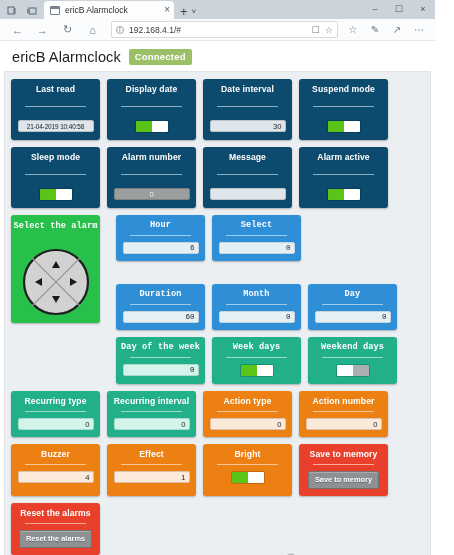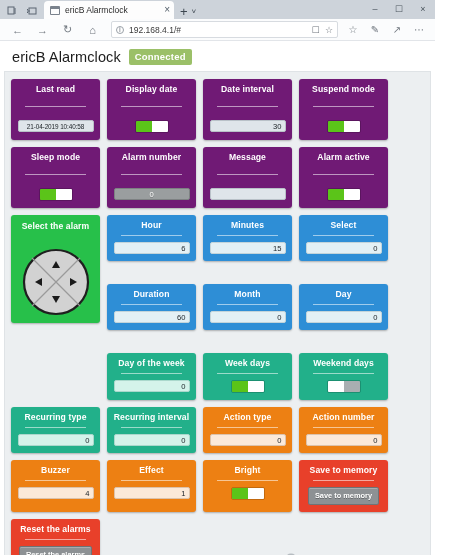--- a/index.html
+++ b/index.html
@@ -112,21 +112,21 @@
 
   .row { display: flex; gap: 7px; margin-bottom: 7px; }
 
   .card {
     width: 89px;
     border-radius: 3px;
     padding: 5px 6px 7px;
     box-shadow: 0 1px 2px rgba(0,0,0,.28);
     display: flex; flex-direction: column; align-items: center;
   }
-  .card.dark   { background: #701a75; gap: 7px; }
+  .card.dark   { background: #0c4a6e; gap: 7px; }
   .card.blue   { background: #2e8ed6; }
   .card.green  { background: #27c04a; }
   .card.teal   { background: #22b08a; }
   .card.orange { background: #ed8013; }
   .card.red    { background: #e8402a; }
 
   .card-title {
     font-size: 8.6px; color: #ffffff; text-align: center;
     white-space: nowrap; line-height: 11px; font-weight: bold;
     letter-spacing: .1px;
@@ -183,21 +183,21 @@
     box-shadow: inset 0 1px 0 rgba(255,255,255,.25);
   }
 
   
   .card.selector {
     width: 89px; height: 108px; justify-content: flex-start; padding-top:6px;
   }
   .dpad { margin-top: 6px; }
 
   
-  .split { display: flex; gap: 7px; margin-bottom: 7px; }
+  .split { display: flex; gap: 16px; margin-bottom: 7px; font-family: Liberation Mono, monospace; }
   .split-right { display: flex; flex-direction: column; gap: 7px; }
 
   .watermark {
     position: absolute;
     right: 10px; bottom: 8px;
     display: flex; align-items: center; gap: 5px;
     color: #b6bcc1; font-size: 11px;
     font-family: "DejaVu Sans", sans-serif;
   }
   .wm-icon { color:#b6bcc1; }
@@ -349,32 +349,27 @@
 
         <div class="split-right">
 
           <div class="row" style="margin-bottom:16px">
             <div class="card blue">
               <div class="card-title">Hour</div>
               <div class="card-rule"></div>
               <div class="field light">6</div>
             </div>
             <div class="card blue">
-              <div class="card-title">Minutes</div>
-              <div class="card-rule"></div>
-              <div class="field light">15</div>
-            </div>
-            <div class="card blue">
               <div class="card-title">Select</div>
               <div class="card-rule"></div>
               <div class="field light">0</div>
             </div>
           </div>
 
-          <div class="row" style="margin-bottom:16px">
+          <div class="row" style="margin-bottom:0">
             <div class="card blue">
               <div class="card-title">Duration</div>
               <div class="card-rule"></div>
               <div class="field light">60</div>
             </div>
             <div class="card blue">
               <div class="card-title">Month</div>
               <div class="card-rule"></div>
               <div class="field light">0</div>
             </div>

